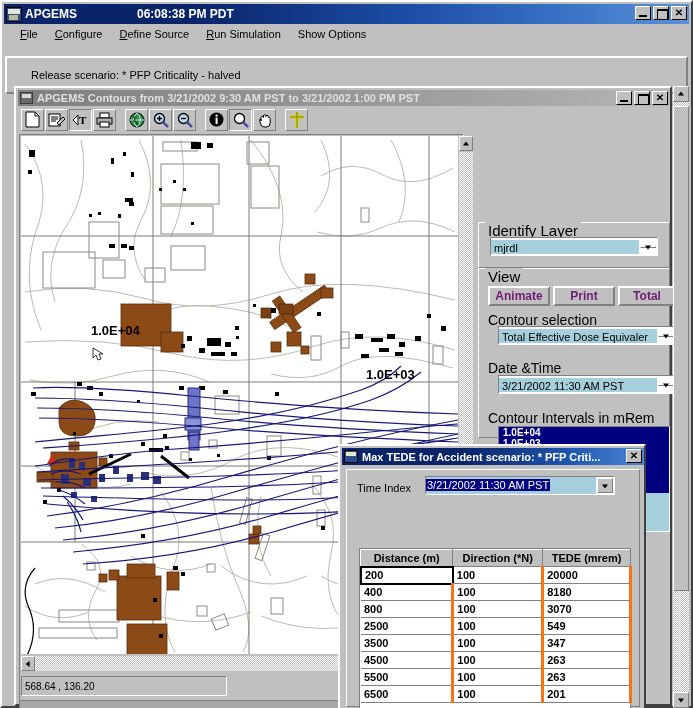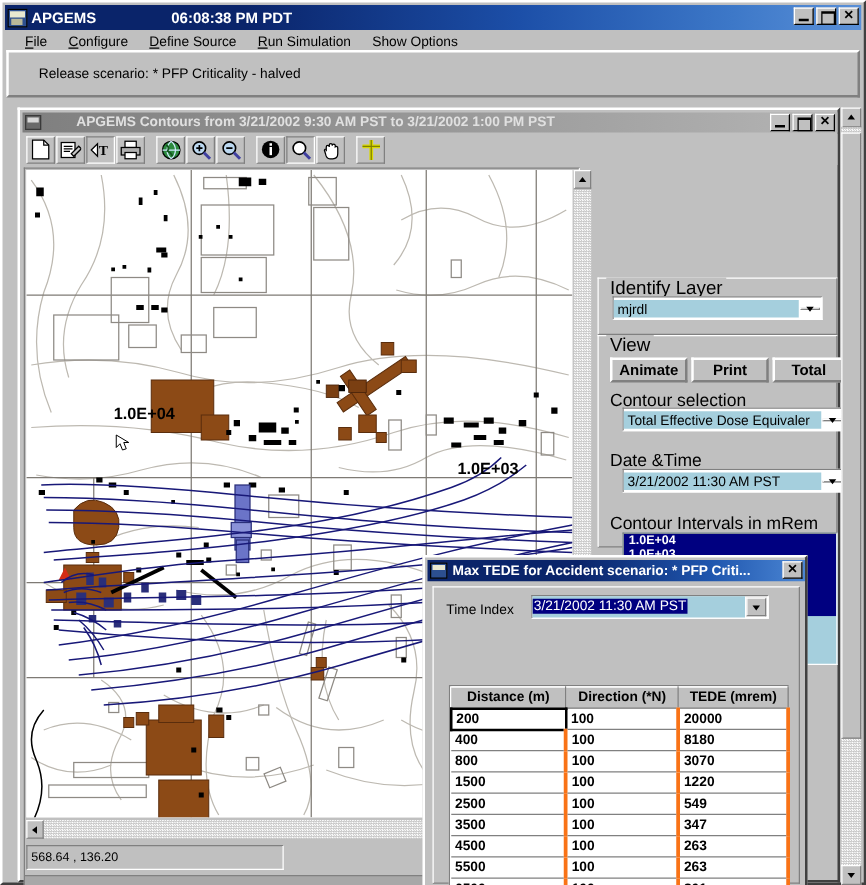--- a/index.html
+++ b/index.html
@@ -60,39 +60,39 @@
   #menubar {
     position:absolute; left:2px; top:23px; width:685px; height:17px;
     background:#c0c0c0; display:flex; align-items:center;
     padding-left:8px;
   }
   #menubar .mi { padding:1px 9px 1px 8px; color:#000; font-size:11px; white-space:nowrap; cursor:default;}
   #menubar .mi u { text-decoration:underline; }
 
   
   #scenario-wrap {
-    position:absolute; left:3px; top:38px; width:683px; height:38px;
+    position:absolute; left:3px; top:54px; width:683px; height:38px;
     background:#c0c0c0;
     border:2px solid; border-color:#ffffff #808080 #808080 #ffffff;
   }
   #scenario-text {
     position:absolute; left:24px; top:11px; font-size:11px; color:#000;
     white-space:nowrap;
   }
 
   
   #child {
     position:absolute; left:12px; top:84px; width:658px; height:620px;
     background:#c0c0c0;
     border:2px solid; border-color:#ffffff #404040 #404040 #ffffff;
   }
   #child-title {
     position:absolute; left:2px; top:2px; width:652px; height:16px;
     background:linear-gradient(90deg,#7f7f7f 0%, #9a9a9a 55%, #b4b4b4 100%);
-    display:flex; align-items:center;gap:24px;
+    display:flex; align-items:center;
   }
   #child-title .cicon{
     width:13px;height:12px;margin-left:2px;margin-right:4px;background:#6a6a6a;border:1px solid #3a3a3a;position:relative;
   }
   #child-title .cicon:before{content:"";position:absolute;left:1px;top:1px;width:9px;height:4px;background:#d8d8d8;}
   #childtitle-text{ color:#e0e0e0; font-weight:bold; font-size:11px; white-space:nowrap;}
   .childbtns{ position:absolute; right:2px; top:1px; display:flex; gap:2px;}
 
   
   #toolbar{
@@ -194,21 +194,21 @@
     padding:2px 0 0 3px; white-space:nowrap; overflow:hidden;
   }
   .combo .arrowbtn{
     width:16px; background:#c0c0c0; margin:1px;
     border:1px solid; border-color:#ffffff #808080 #808080 #ffffff;
     position:relative;
   }
   .pbtn{
     position:absolute; background:#c0c0c0;
     border:2px solid; border-color:#ffffff #808080 #808080 #ffffff;
-    font-size:12px; font-weight:bold; color:#000000;
+    font-size:12px; font-weight:bold; color:#701a75;
     display:flex; align-items:center; justify-content:center;
     cursor:default; white-space:nowrap;
   }
   .plabel{ position:absolute; font-size:14px; color:#000; white-space:nowrap;}
 
   #ci-list{
     position:absolute; left:482px; top:338px; width:172px; height:106px;
     background:#a5cfdd;
     border:1px solid; border-color:#808080 #ffffff #ffffff #808080;
     overflow:hidden;
@@ -806,25 +806,20 @@
               <td class="c0">400</td>
               <td class="c1">100</td>
               <td class="c2">8180</td>
             </tr>
             <tr>
               <td class="c0">800</td>
               <td class="c1">100</td>
               <td class="c2">3070</td>
             </tr>
             <tr>
-              <td class="c0">1500</td>
-              <td class="c1">100</td>
-              <td class="c2">1220</td>
-            </tr>
-            <tr>
               <td class="c0">2500</td>
               <td class="c1">100</td>
               <td class="c2">549</td>
             </tr>
             <tr>
               <td class="c0">3500</td>
               <td class="c1">100</td>
               <td class="c2">347</td>
             </tr>
             <tr>

